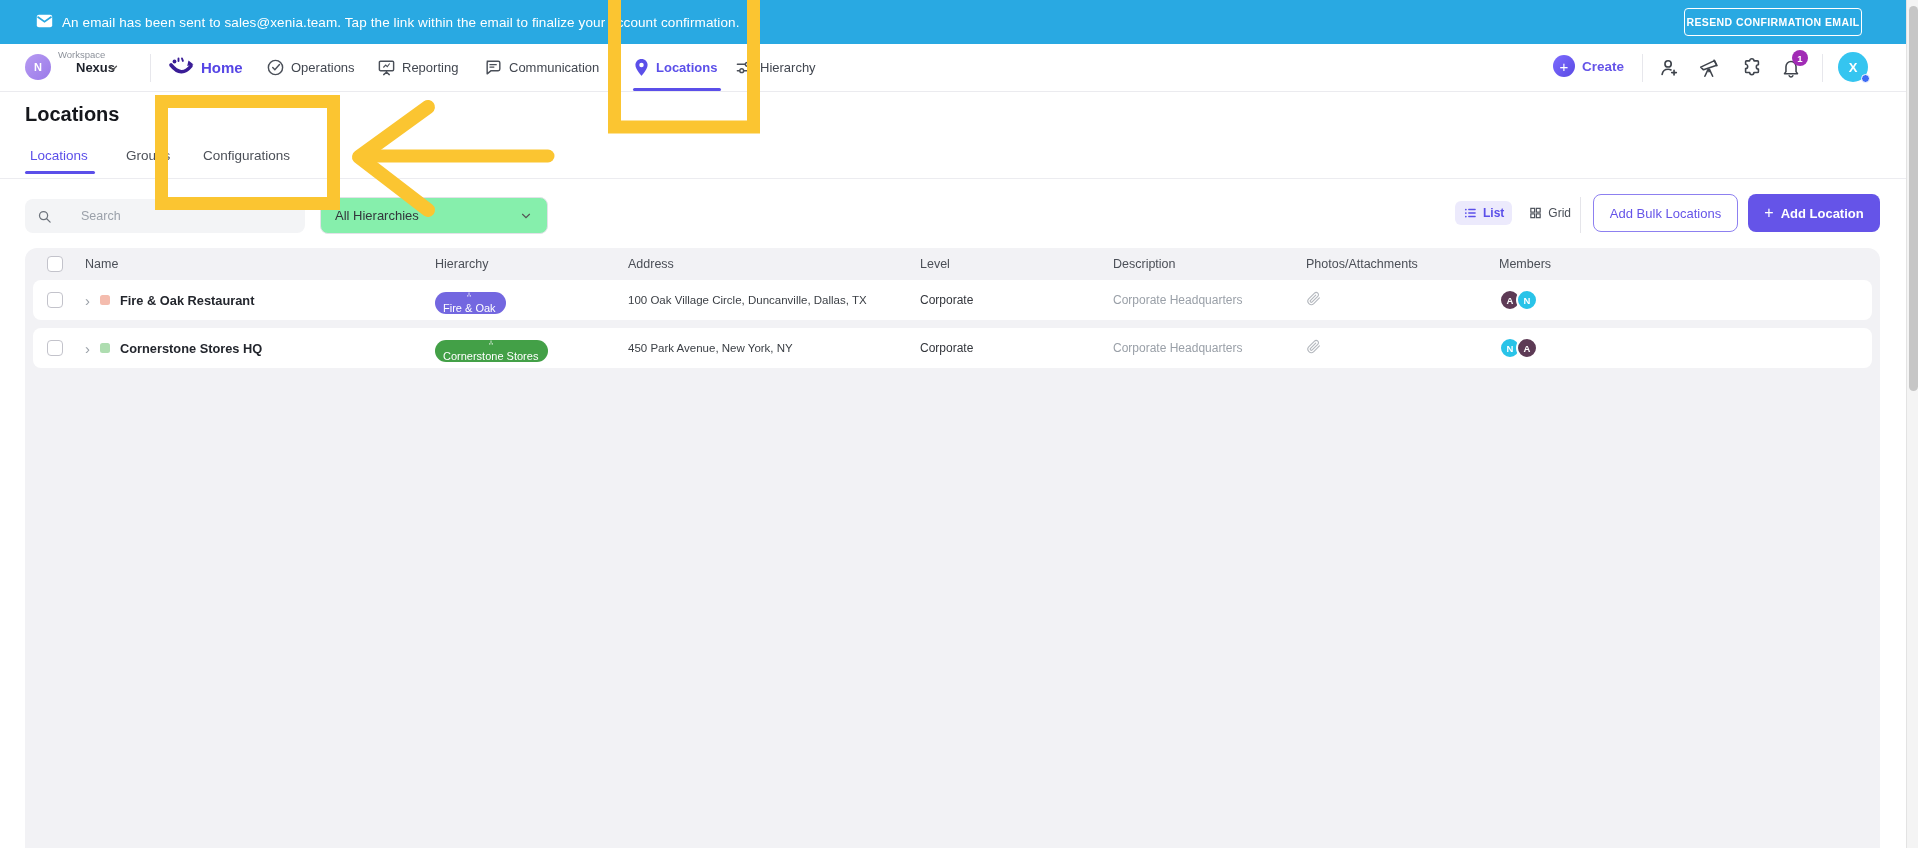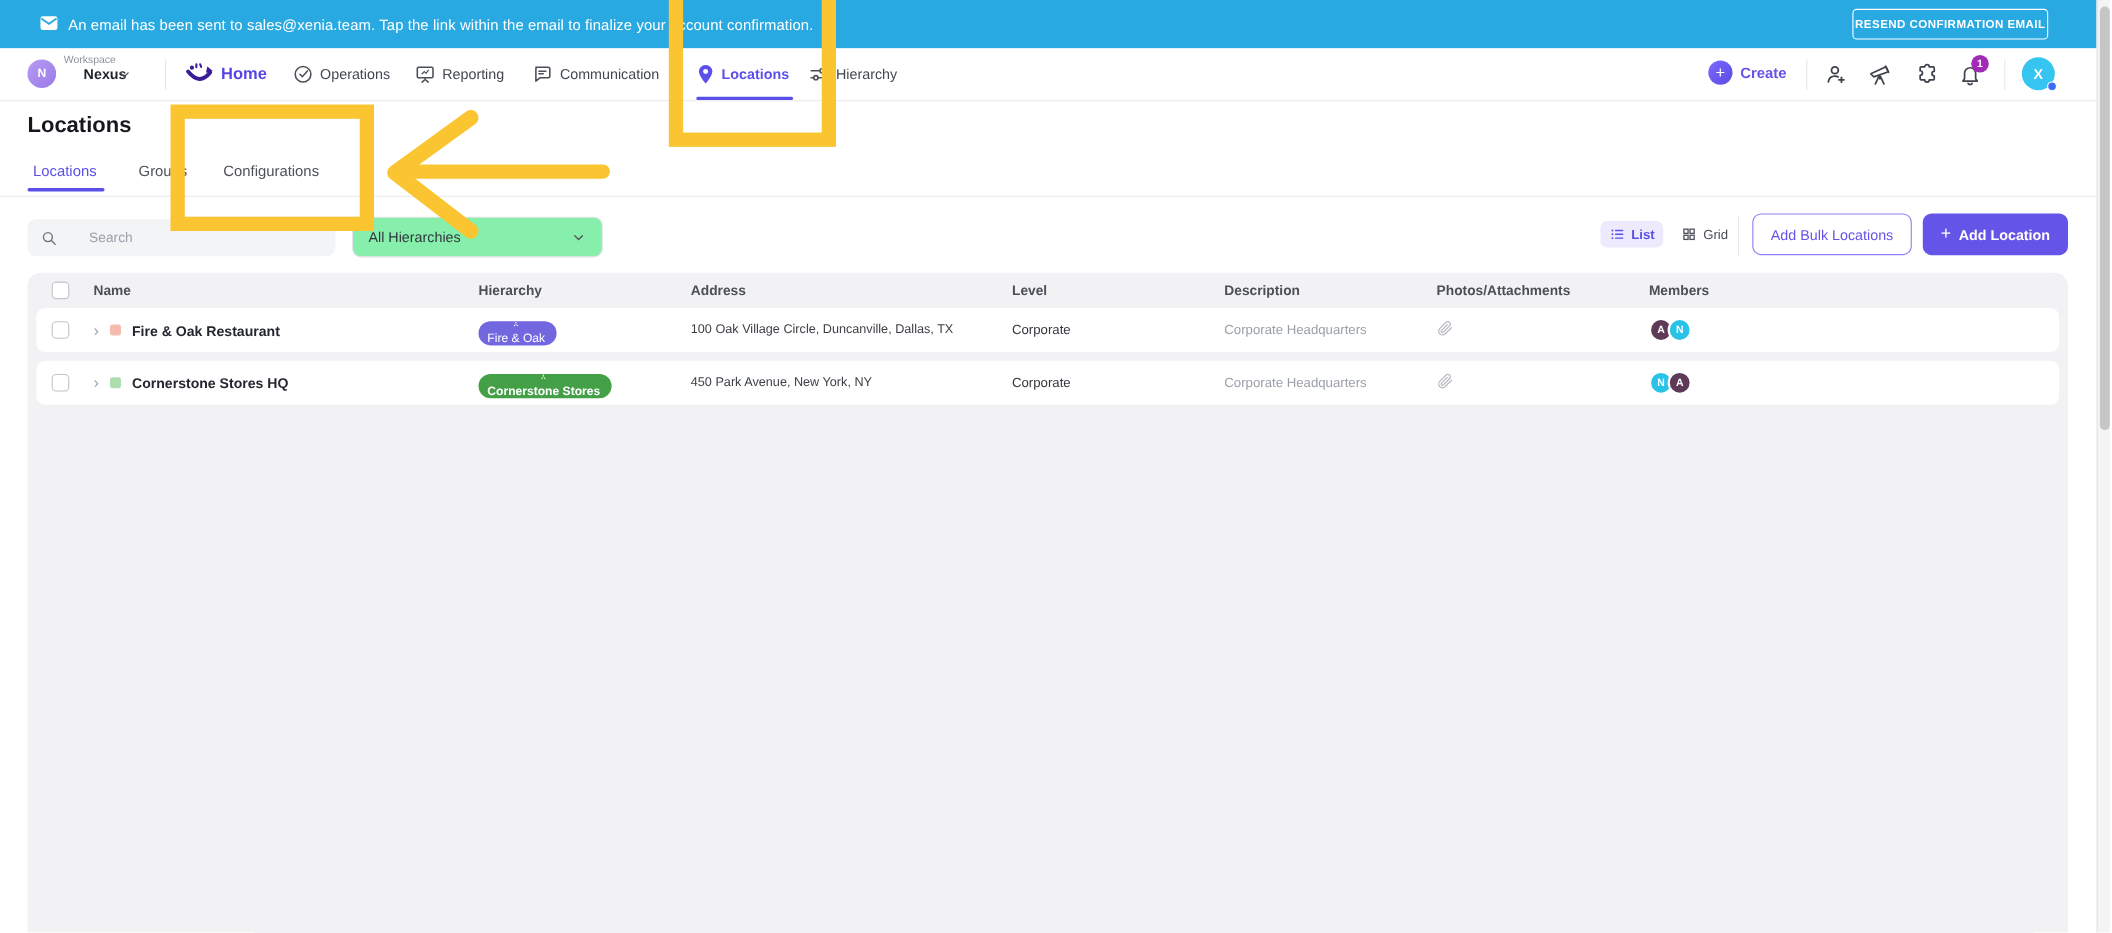--- a/index.html
+++ b/index.html
@@ -55,21 +55,21 @@
   .view-chip.active { background:#eceafc; color:#5b4fe9; font-weight:bold; }
   .toolbar-div { position:absolute; left:1580px; top:197px; width:1px; height:36px; background:#e5e5ea; }
   .add-bulk-btn { position:absolute; left:1593px; top:194px; width:145px; height:38px; background:#fff; border:1px solid #8d80f0; border-radius:8px;
     color:#6554e8; font-size:13px; display:flex; align-items:center; justify-content:center; cursor:pointer; }
   .add-loc-btn { position:absolute; left:1748px; top:194px; width:132px; height:38px; background:#6554e8; border:none; border-radius:8px;
     color:#fff; font-size:13px; font-weight:bold; display:flex; align-items:center; justify-content:center; gap:7px; cursor:pointer; }
   .add-loc-btn .plus { font-size:16px; font-weight:normal; }
 
   
   .table-card { position:absolute; left:25px; top:248px; width:1855px; height:600px; background:#f2f2f5; border-radius:12px 12px 0 0; }
-  .t-header { height:32px; margin:0 8px; display:flex; align-items:center; font-size:12.5px; color:#4b4f57;font-weight:bold; }
+  .t-header { height:32px; margin:0 8px; display:flex; align-items:center; font-size:12.5px; color:#4b4f57; }
   .t-row { height:40px; margin:0 8px 8px; background:#fff; border-radius:8px; display:flex; align-items:center; font-size:12.5px; color:#33363c; cursor:pointer; }
   .c0 { width:44px; display:flex; }
   .c1 { width:350px; display:flex; align-items:center; padding-left:8px; }
   .c2 { width:193px; padding-left:8px; }
   .c3 { width:292px; padding-left:8px; font-size:11.5px; color:#3c4046; }
   .c4 { width:193px; padding-left:8px; font-size:12px; }
   .c5 { width:193px; padding-left:8px; font-size:12px; color:#9aa0a8; }
   .c6 { width:193px; padding-left:8px; }
   .c7 { flex:1; padding-left:8px; display:flex; align-items:center; }
   .checkbox { width:16px; height:16px; margin-left:14px; border:1.5px solid #c3c3cb; border-radius:4px; background:#fff; cursor:pointer; }
@@ -302,21 +302,21 @@
     <div class="t-row">
       <div class="c0">
           <div class="checkbox"></div>
         </div>
       <div class="c1">
         <span class="row-chevron">›</span>
         <span class="swatch" style="background-color: rgb(174, 221, 176);"></span>
         <span class="row-name">Cornerstone Stores HQ</span>
       </div>
       <div class="c2">
-        <span class="h-badge" style="background-color: rgb(67, 160, 71); font-weight: bold;">
+        <span class="h-badge" style="background-color: rgb(67, 160, 71);">
           <svg width="10" height="10" viewBox="0 0 24 24">
             <circle cx="12" cy="5" r="3" fill="#fff"></circle>
               <circle cx="6" cy="19" r="3" fill="#fff"></circle>
               <circle cx="18" cy="19" r="3" fill="#fff"></circle>
             <path d="M12 8v4M12 12l-6 4M12 12l6 4" stroke="#fff" stroke-width="2"></path>
           </svg>
           <span>Cornerstone Stores</span>
         </span>
       </div>
       <div class="c3">450 Park Avenue, New York, NY</div>

